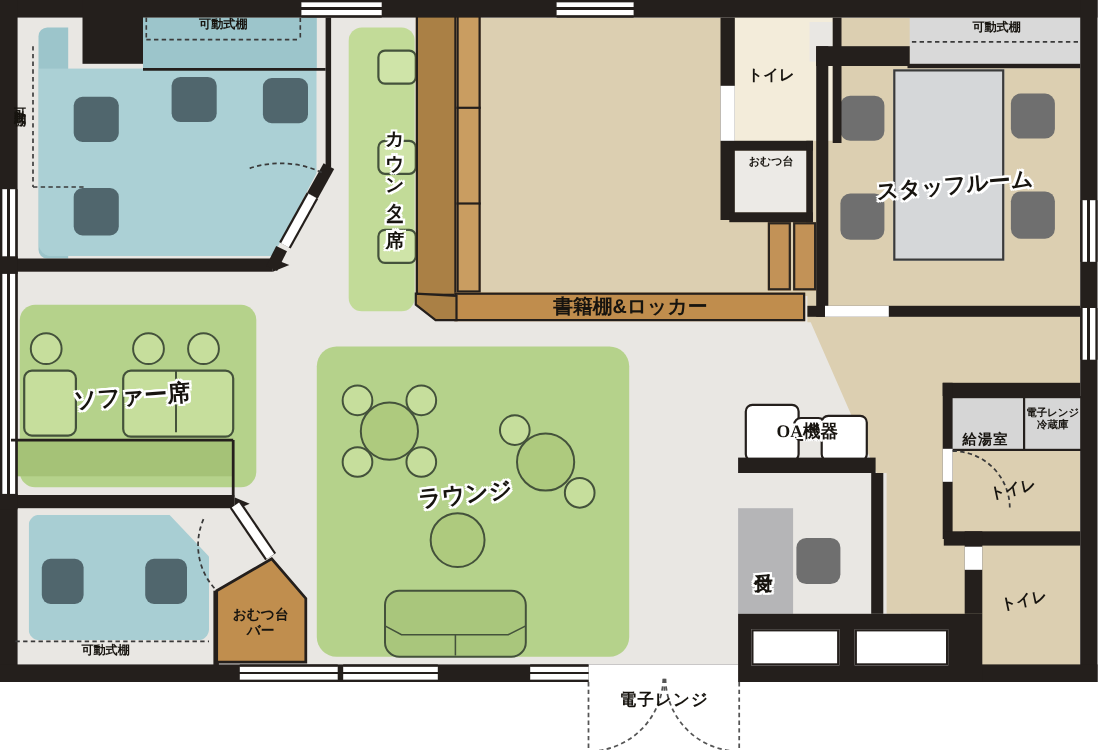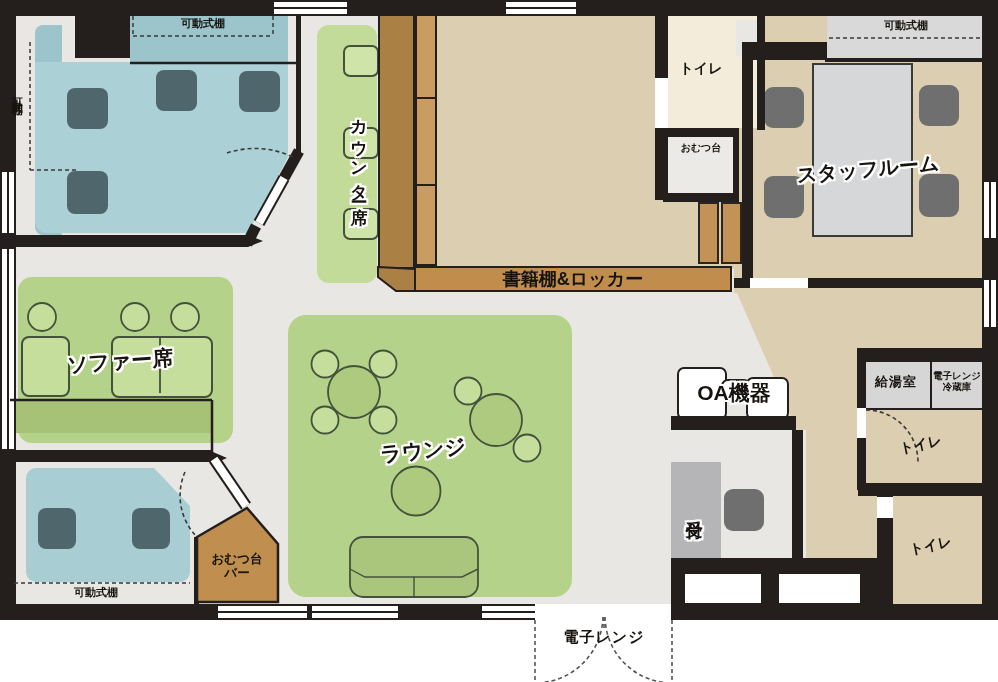--- a/index.html
+++ b/index.html
@@ -201,22 +201,22 @@
   <div class="lbl" style="left:203px;top:23px;font-size:11px;">可動式棚</div>
   <div class="lbl vtext" style="left:17px;top:93px;font-size:11px;">可動式棚</div>
   <div class="lbl vtext halo" style="left:359px;top:152px;font-size:17px;">カウンター席</div>
   <div class="lbl" style="left:701px;top:69px;font-size:14px;">トイレ</div>
   <div class="lbl" style="left:701px;top:148px;font-size:10px;">おむつ台</div>
   <div class="lbl halo" style="left:868px;top:169px;font-size:20px;transform:translate(-50%,-50%) rotate(-5deg);">スタッフルーム</div>
   <div class="lbl" style="left:906px;top:25px;font-size:11px;">可動式棚</div>
   <div class="lbl" style="left:573px;top:279px;font-size:18px;">書籍棚&amp;ロッカー</div>
   <div class="lbl halo" style="left:120px;top:361px;font-size:21px;transform:translate(-50%,-50%) rotate(-4deg);">ソファー席</div>
   <div class="lbl halo" style="left:423px;top:450px;font-size:21px;transform:translate(-50%,-50%) rotate(-6deg);">ラウンジ</div>
-  <div class="lbl halo" style="left:734px;top:393px;font-size:21px;">OA機器</div>
-  <div class="lbl" style="left:896px;top:382px;font-size:13px;letter-spacing:1px;text-align:center;">給湯室</div>
+  <div class="lbl halo" style="left:734px;top:393px;font-size:16px;font-family:Liberation Serif, serif;">OA機器</div>
+  <div class="lbl" style="left:896px;top:400px;font-size:13px;letter-spacing:1px;text-align:center;">給湯室</div>
   <div class="lbl" style="left:957px;top:382px;font-size:9.5px;">
     <div>電子レンジ</div>
     <div>冷蔵庫</div>
   </div>
   <div class="lbl" style="left:921px;top:445px;font-size:14px;transform:translate(-50%,-50%) rotate(-12deg);">トイレ</div>
   <div class="lbl vtext halo" style="left:694px;top:509px;font-size:17px;">受付</div>
   <div class="lbl" style="left:931px;top:546px;font-size:14px;transform:translate(-50%,-50%) rotate(-12deg);">トイレ</div>
   <div class="lbl" style="left:96px;top:592px;font-size:11px;">可動式棚</div>
   <div class="lbl" style="left:237px;top:566px;font-size:12.5px;">
     <div>おむつ台</div>

